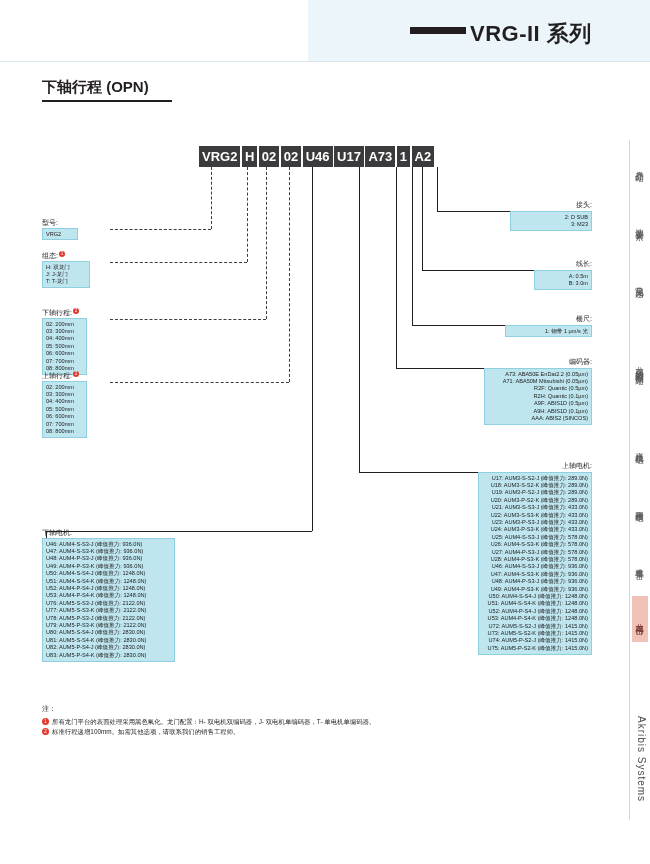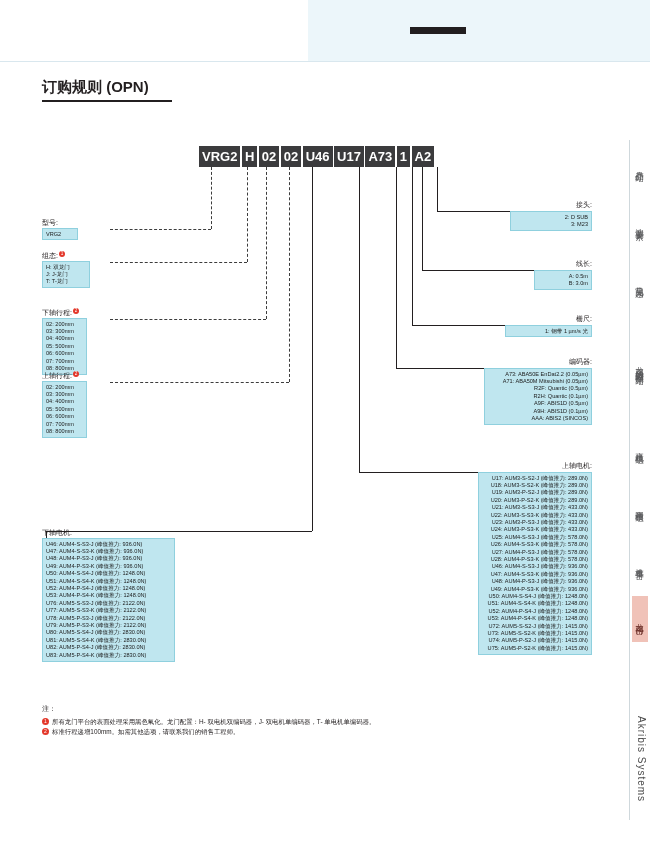--- a/index.html
+++ b/index.html
@@ -144,24 +144,25 @@
     font-size:5px; line-height:7px; text-align:center;
     margin-right:3px; margin-top:1px;
   }
 </style>
 </head>
 <body>
 
 <div class="header">
   <div class="header-band"></div>
   <div class="header-bar"></div>
+  <div class="header-title">VRG-II 系列</div>
   <div class="header-rule"></div>
 </div>
 
-<div class="sec-title">订购规则 (OPN)</div>
+<div class="sec-title">下轴行程 (OPN)</div>
 <div class="sec-underline"></div>
 
 <div class="code-row" id="code-row">
     <div class="code-cell">VRG2</div>
     <div class="code-cell">H</div>
     <div class="code-cell">02</div>
     <div class="code-cell">02</div>
     <div class="code-cell">U46</div>
     <div class="code-cell">U17</div>
     <div class="code-cell">A73</div>

